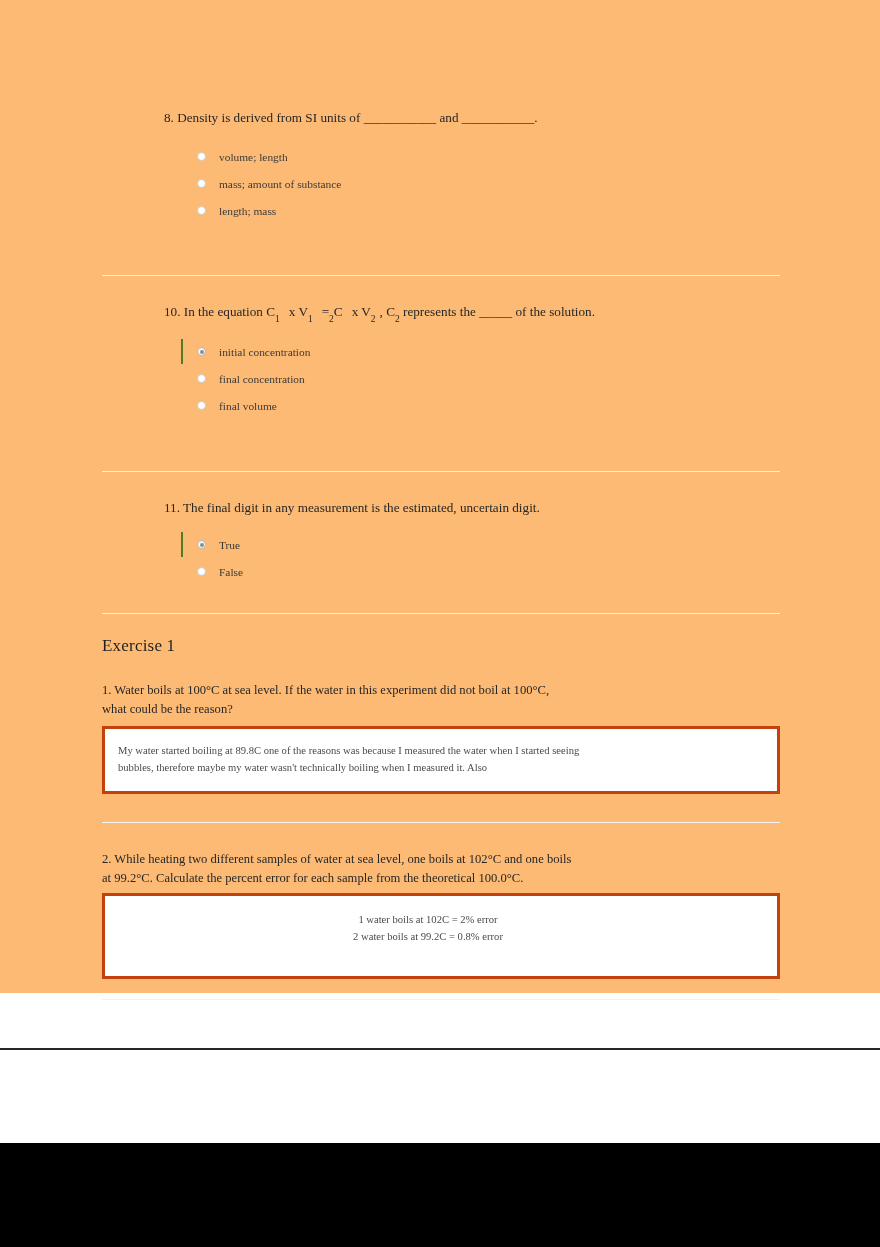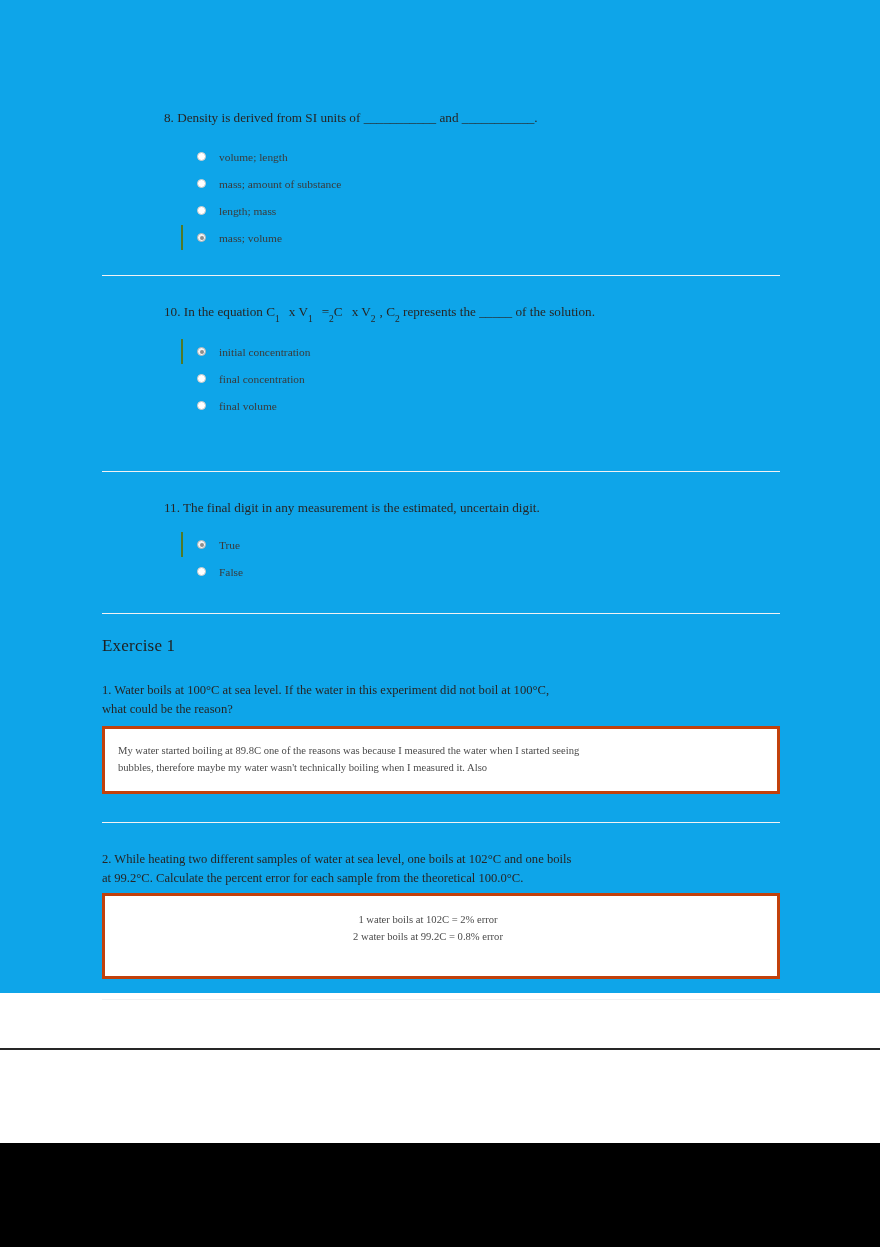--- a/index.html
+++ b/index.html
@@ -16,21 +16,21 @@
     color: #2b2b2b;
     overflow: hidden;
   }
 
   .page {
     position: absolute;
     left: 0;
     top: 0;
     width: 880px;
     height: 993px;
-    background: #0ea5e9;
+    background: #fdba74;
   }
 
   .content {
     position: absolute;
     left: 102px;
     top: 0;
     width: 678px;
   }
   .mcq-prompt {
     font-size: 13.2px;
@@ -191,24 +191,20 @@
         <span class="radio"></span>
         <span class="option-label">volume; length</span>
       </li>
       <li class="option">
         <span class="radio"></span>
         <span class="option-label">mass; amount of substance</span>
       </li>
       <li class="option">
         <span class="radio"></span>
         <span class="option-label">length; mass</span>
-      </li>
-      <li class="option selected">
-        <span class="radio"></span>
-        <span class="option-label">mass; volume</span>
       </li>
     </ul>
   </div>
 
   <div class="content sep" style="top:275px;"></div>
 
   <div class="content" style="top:302px;">
     <p class="mcq-prompt">
       <span>10.</span>
       <span>In the equation C</span><span class="eq-sub">1</span><span class="eq-sp"></span><span>x V</span><span class="eq-sub">1</span><span class="eq-sp"></span><span>=</span><span class="eq-sub">2</span><span>C</span><span class="eq-sp"></span><span>x V</span><span class="eq-sub">2</span><span class="eq-sp-sm"></span><span>,</span>

